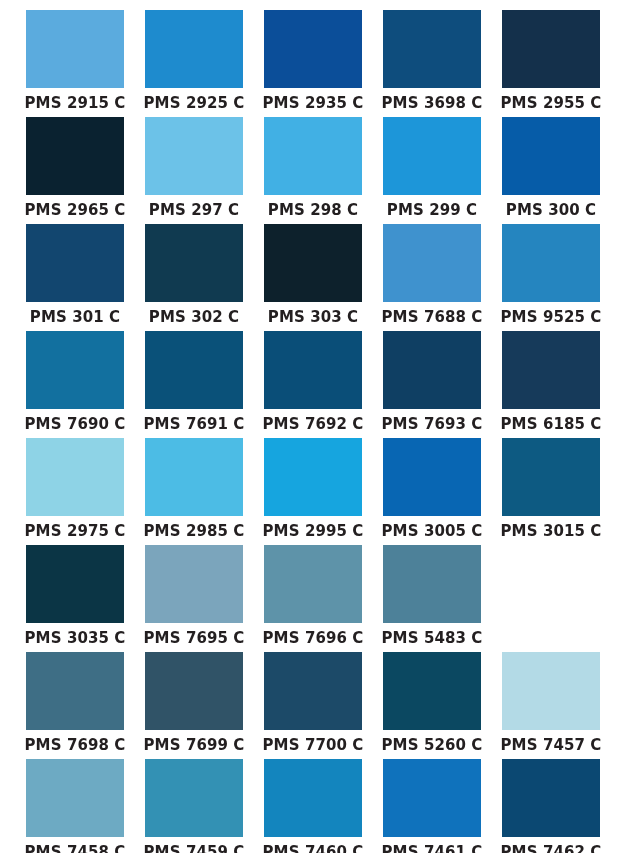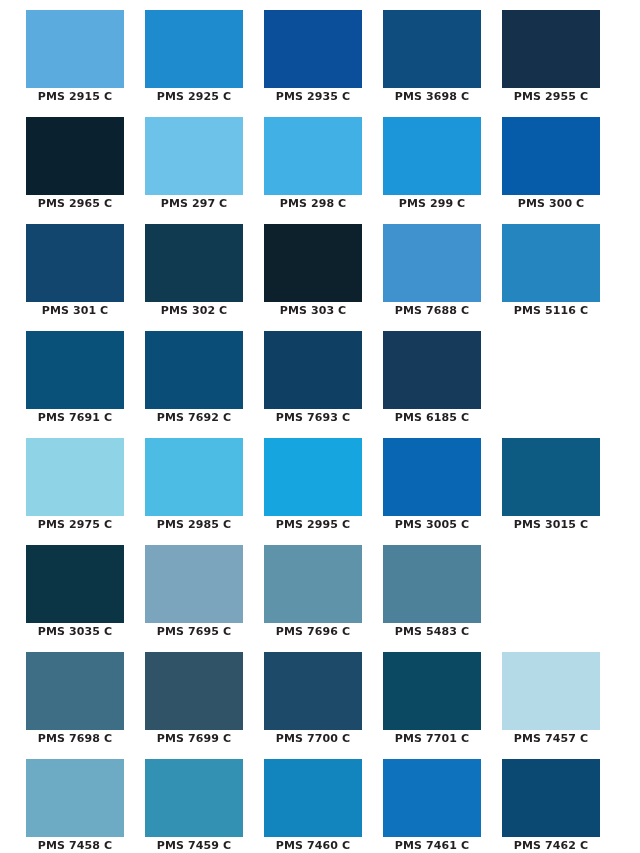--- a/index.html
+++ b/index.html
@@ -43,22 +43,22 @@
   }
   .swatch-cell:last-child {
     margin-right: 0;
   }
   .swatch-color {
     width: 98px;
     height: 78px;
     display: block;
   }
   .swatch-label {
-    margin-top: 3px;
-    font-size: 11px;
+    margin-top: 9px;
+    font-size: 15px;
     font-weight: bold;
     line-height: 12px;
     color: #231f20;
     letter-spacing: 0.1px;
     white-space: nowrap;
     text-align: center;
   }
 </style>
 </head>
 <body style="background: rgb(255, 255, 255);">
@@ -120,24 +120,28 @@
       <div class="swatch-cell">
         <div class="swatch-color" style="background-color: rgb(13, 33, 44);"></div>
         <div class="swatch-label">PMS 303 C</div>
       </div>
       <div class="swatch-cell">
         <div class="swatch-color" style="background-color: rgb(63, 146, 206);"></div>
         <div class="swatch-label">PMS 7688 C</div>
       </div>
       <div class="swatch-cell">
         <div class="swatch-color" style="background-color: rgb(37, 133, 191);"></div>
-        <div class="swatch-label">PMS 5116 C</div>
-      </div>
-    </div>
-    <div class="swatch-row">
+        <div class="swatch-label">PMS 9525 C</div>
+      </div>
+    </div>
+    <div class="swatch-row">
+      <div class="swatch-cell">
+        <div class="swatch-color" style="background-color: rgb(18, 112, 159);"></div>
+        <div class="swatch-label">PMS 7690 C</div>
+      </div>
       <div class="swatch-cell">
         <div class="swatch-color" style="background-color: rgb(10, 81, 121);"></div>
         <div class="swatch-label">PMS 7691 C</div>
       </div>
       <div class="swatch-cell">
         <div class="swatch-color" style="background-color: rgb(10, 78, 120);"></div>
         <div class="swatch-label">PMS 7692 C</div>
       </div>
       <div class="swatch-cell">
         <div class="swatch-color" style="background-color: rgb(15, 63, 99);"></div>
@@ -196,21 +200,21 @@
       <div class="swatch-cell">
         <div class="swatch-color" style="background-color: rgb(48, 83, 103);"></div>
         <div class="swatch-label">PMS 7699 C</div>
       </div>
       <div class="swatch-cell">
         <div class="swatch-color" style="background-color: rgb(28, 74, 104);"></div>
         <div class="swatch-label">PMS 7700 C</div>
       </div>
       <div class="swatch-cell">
         <div class="swatch-color" style="background-color: rgb(11, 72, 97);"></div>
-        <div class="swatch-label">PMS 7701 C</div>
+        <div class="swatch-label">PMS 5260 C</div>
       </div>
       <div class="swatch-cell">
         <div class="swatch-color" style="background-color: rgb(179, 218, 230);"></div>
         <div class="swatch-label">PMS 7457 C</div>
       </div>
     </div>
     <div class="swatch-row">
       <div class="swatch-cell">
         <div class="swatch-color" style="background-color: rgb(109, 170, 195);"></div>
         <div class="swatch-label">PMS 7458 C</div>

